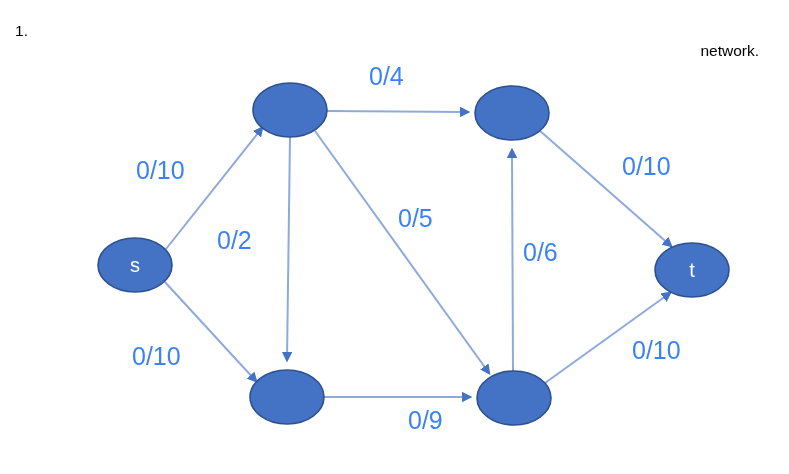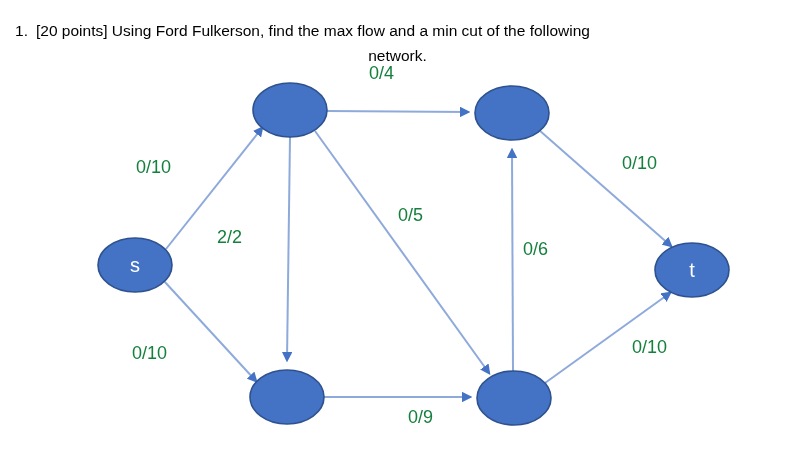--- a/index.html
+++ b/index.html
@@ -38,21 +38,22 @@
   }
   #question-text {
     flex: 1 1 auto;
     font-size: 15.5px;
     line-height: 25px;
     text-align: justify;
     text-justify: inter-word;
   }
   #question-text > span.last-line {
     display: block;
-    text-align: center;
+    text-align: right;
+    margin-top: 20px;
   }
 
   
   #graph-canvas {
     position: absolute;
     left: 0;
     top: 0;
     width: 789px;
     height: 474px;
   }
@@ -63,33 +64,32 @@
   }
 
   .node-label {
     font-family: "Liberation Sans", sans-serif;
     font-size: 20px;
     fill: #ffffff;
   }
   .edge-label {
     position: absolute;
     font-family: "Liberation Sans", sans-serif;
-    font-size: 18px;
-    color: #15803d;
+    font-size: 25px;
+    color: #3b82f6;
     white-space: nowrap;
     line-height: 1;
   }
 </style>
 </head>
 <body>
 
 <div id="question-block">
   <div id="question-number">1.</div>
   <div id="question-text">
-    <span>[20 points] Using Ford Fulkerson, find the max flow and a min cut of the following</span>
     <span class="last-line">network.</span>
   </div>
 </div>
 
 <div id="graph-canvas">
   <svg id="graph-svg" width="789" height="474" viewBox="0 0 789 474">
     <defs>
       <marker id="arrowhead" markerWidth="5.2" markerHeight="5.2" refX="4.0" refY="2.6" orient="auto" markerUnits="strokeWidth">
         <path d="M 0 0 L 5.2 2.6 L 0 5.2 z" fill="#4472C4"></path>
       </marker>
@@ -129,20 +129,20 @@
 
       <ellipse cx="692" cy="270" rx="37" ry="27" fill="#4472C4" stroke="#2E528F" stroke-width="1.6"></ellipse>
       <text class="node-label" x="692" y="277" text-anchor="middle">t</text>
     </g>
   </svg>
 
   <div id="edge-labels">
     <div class="edge-label" style="left:136px; top:158px;">0/10</div>
     <div class="edge-label" style="left:132px; top:344px;">0/10</div>
     <div class="edge-label" style="left:369px; top:64px;">0/4</div>
-    <div class="edge-label" style="left:217px; top:228px;">2/2</div>
+    <div class="edge-label" style="left:217px; top:228px;">0/2</div>
     <div class="edge-label" style="left:398px; top:206px;">0/5</div>
     <div class="edge-label" style="left:364px; top:408px;margin-left:44px;">0/9</div>
     <div class="edge-label" style="left:523px; top:240px;text-align:right;">0/6</div>
     <div class="edge-label" style="left:622px; top:154px;">0/10</div>
     <div class="edge-label" style="left:632px; top:338px;">0/10</div>
   </div>
 </div>
 
 </body></html>

